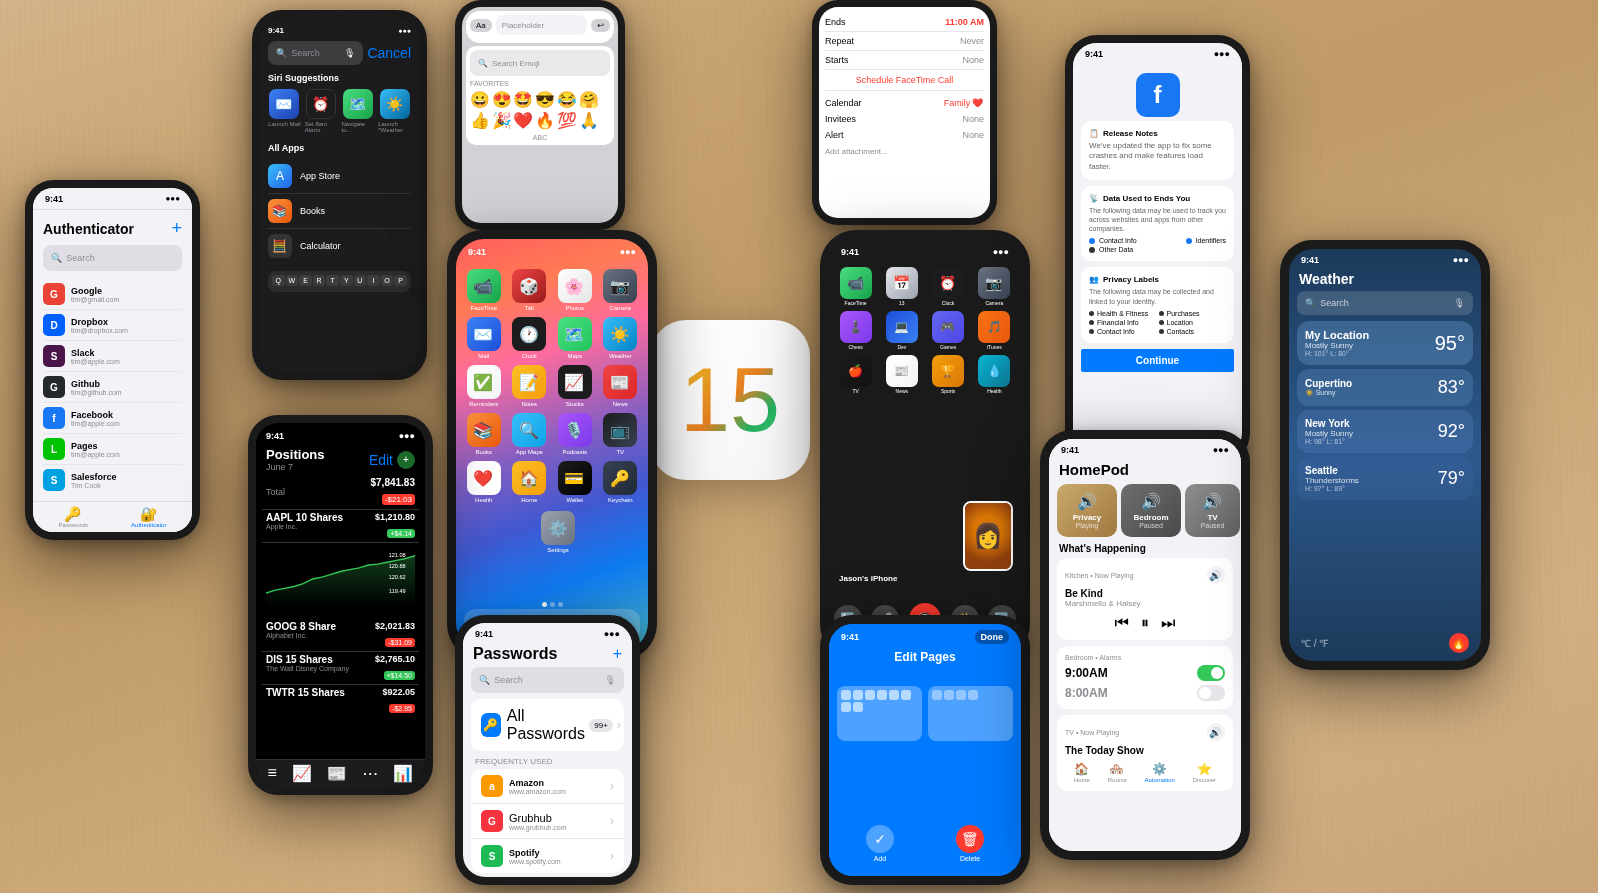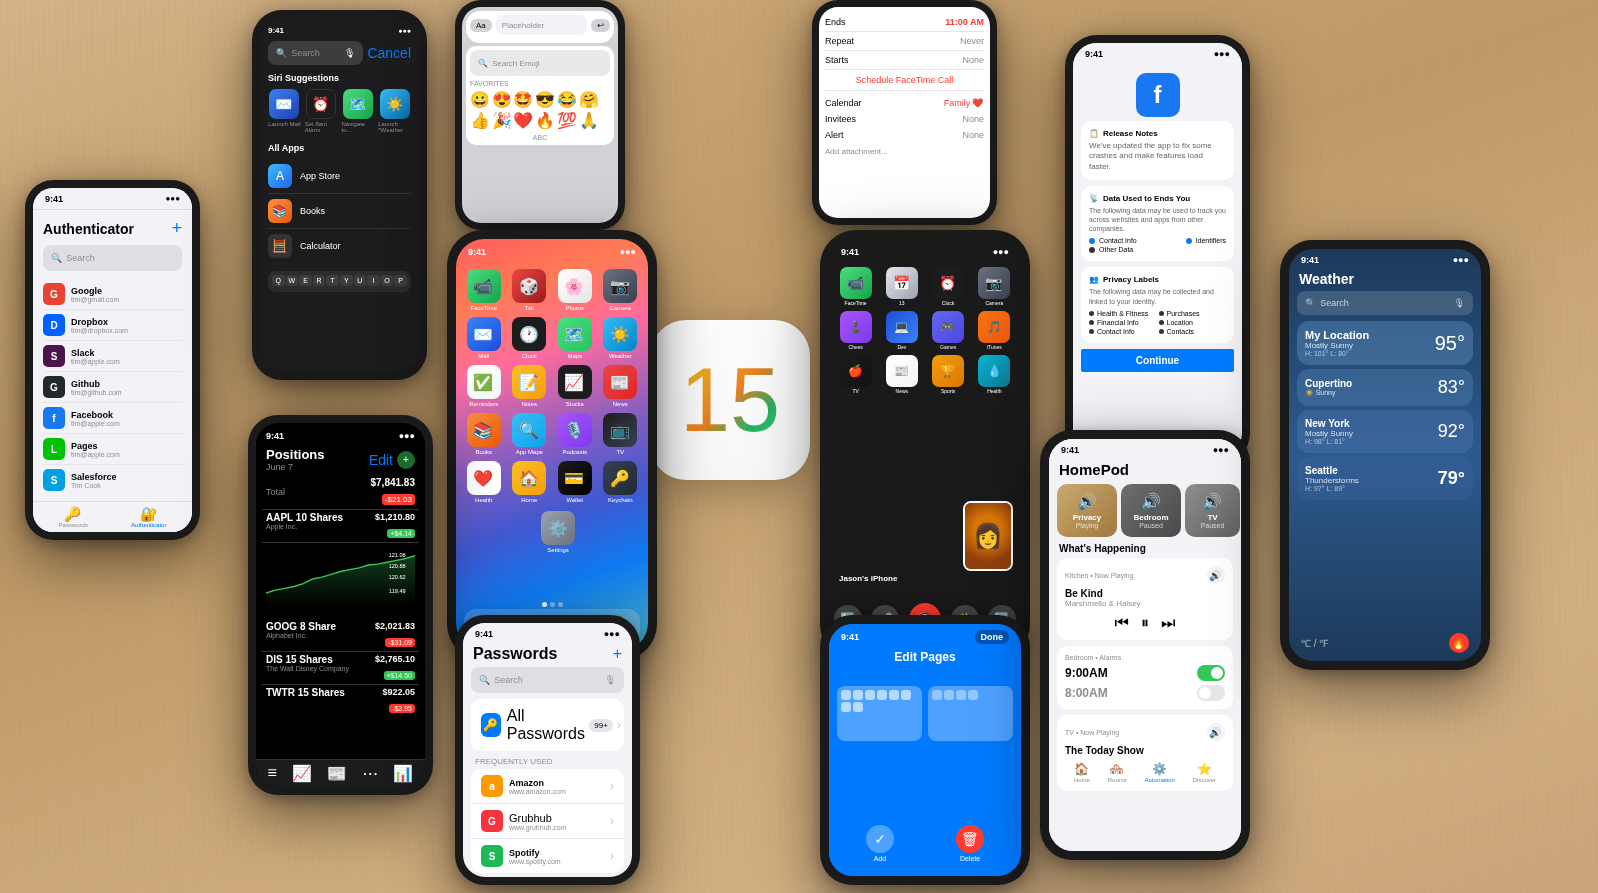--- a/index.html
+++ b/index.html
@@ -1137,21 +1137,21 @@
         </div>
         <div style="font-size:18px;font-weight:200;color:#fff">92°</div>
       </div>
 
       <div style="background:rgba(60,100,160,0.4);border-radius:12px;margin:0 8px 4px;padding:8px;display:flex;justify-content:space-between;align-items:center">
         <div>
           <div style="font-size:10px;font-weight:700;color:#fff">Seattle</div>
           <div style="font-size:8px;color:rgba(255,255,255,0.8)">Thunderstorms</div>
           <div style="font-size:7px;color:rgba(255,255,255,0.6)">H: 97° L: 89°</div>
         </div>
-        <div style="font-size:18px;font-weight:700;color:#fff">79°</div>
+        <div style="font-size:18px;font-weight:400;color:#fff">79°</div>
       </div>
 
       <div style="position:absolute;bottom:8px;left:0;right:0;display:flex;justify-content:space-between;padding:0 12px;align-items:center">
         <span style="color:rgba(255,255,255,0.6);font-size:10px">℃ / ℉</span>
         <div style="width:20px;height:20px;border-radius:50%;background:#ff3b30;display:flex;align-items:center;justify-content:center;font-size:12px">🔥</div>
       </div>
     </div>
   </div>
 </div>
 

